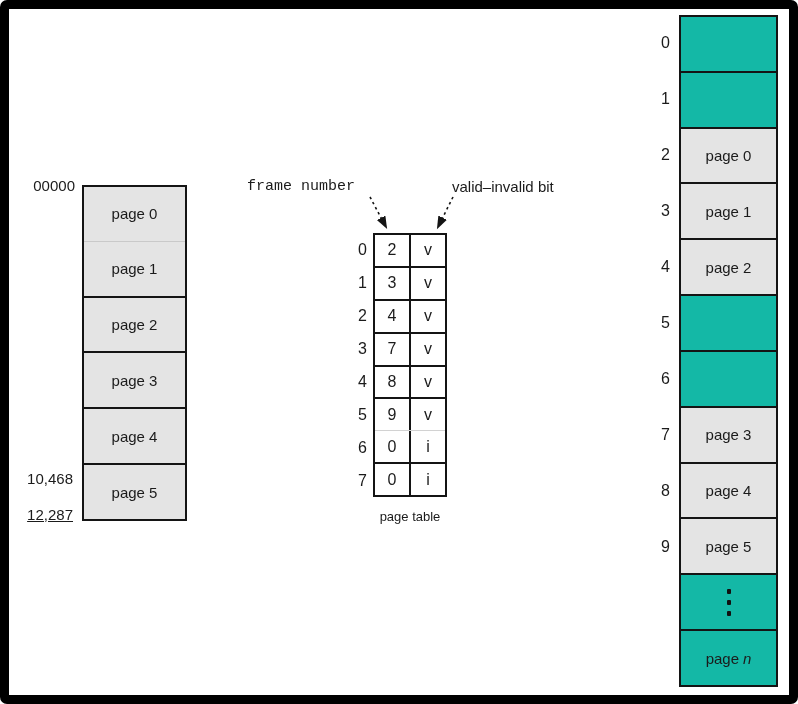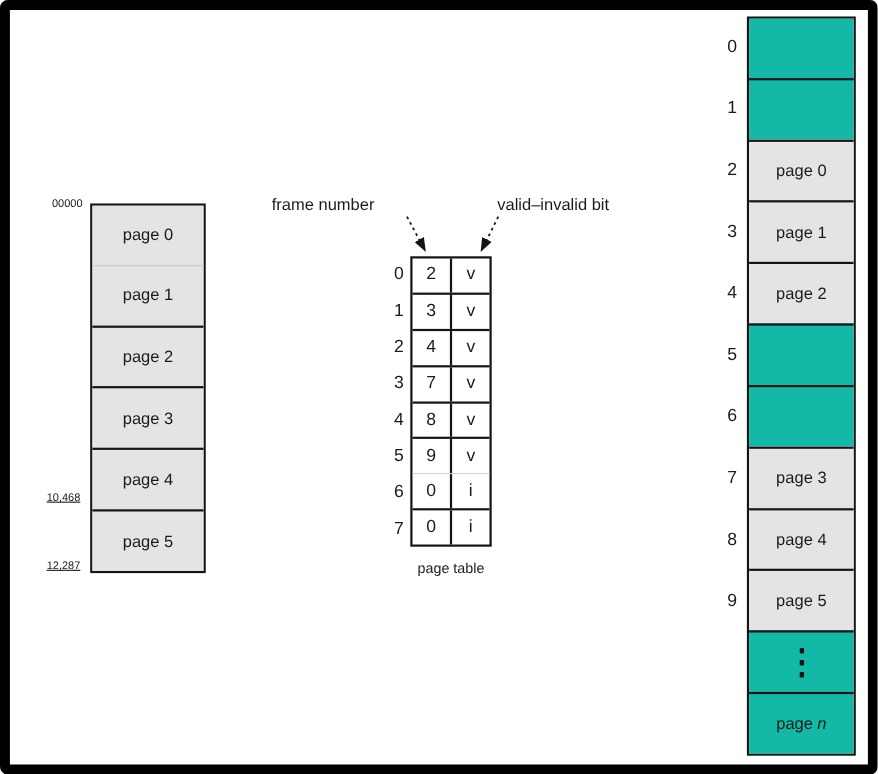--- a/index.html
+++ b/index.html
@@ -19,25 +19,25 @@
     border-radius: 7px;
     pointer-events: none;
     z-index: 10;
   }
 
   
   .addr {
     position: absolute;
     width: 66px;
     text-align: right;
-    font-size: 10px;
+    font-size: 15px;
     line-height: 16px;
   }
   .addr-top   { left: 9px;  top: 178px; }
-  .addr-mid   { left: 7px;  top: 445px; text-decoration: underline; }
+  .addr-mid   { left: 7px;  top: 471px; }
   .addr-bot   { left: 7px;  top: 507px; text-decoration: underline; }
 
   .lmem {
     position: absolute;
     left: 82px; top: 185px;
     width: 105px; height: 336px;
     border: 2px solid #141414;
     box-sizing: border-box;
     display: flex; flex-direction: column;
     background: #e4e4e4;
@@ -51,21 +51,21 @@
   .lmem .lrow + .lrow { border-top: 2px solid #141414; }
   .lmem .lrow.light-top { border-top: 1px solid #c9c9c9; }
 
   
   .ann {
     position: absolute;
     font-size: 15px;
     line-height: 16px;
     white-space: nowrap;
   }
-  .ann-frame { left: 247px; top: 179px; }
+  .ann-frame { left: 247px; top: 179px; font-family: Liberation Mono, monospace; }
   .ann-valid { left: 452px; top: 179px; }
 
   .arrows { position: absolute; left: 240px; top: 186px; z-index: 2; }
 
   .pt-indices {
     position: absolute;
     left: 337px; top: 233px;
     width: 30px; height: 264px;
     display: flex; flex-direction: column;
   }

